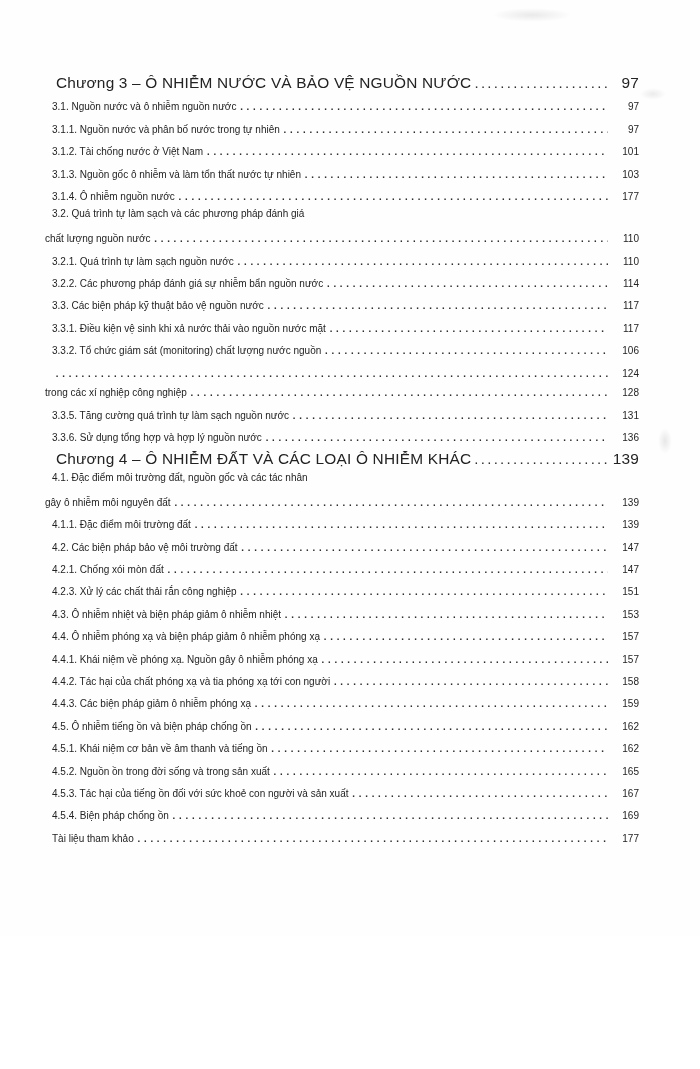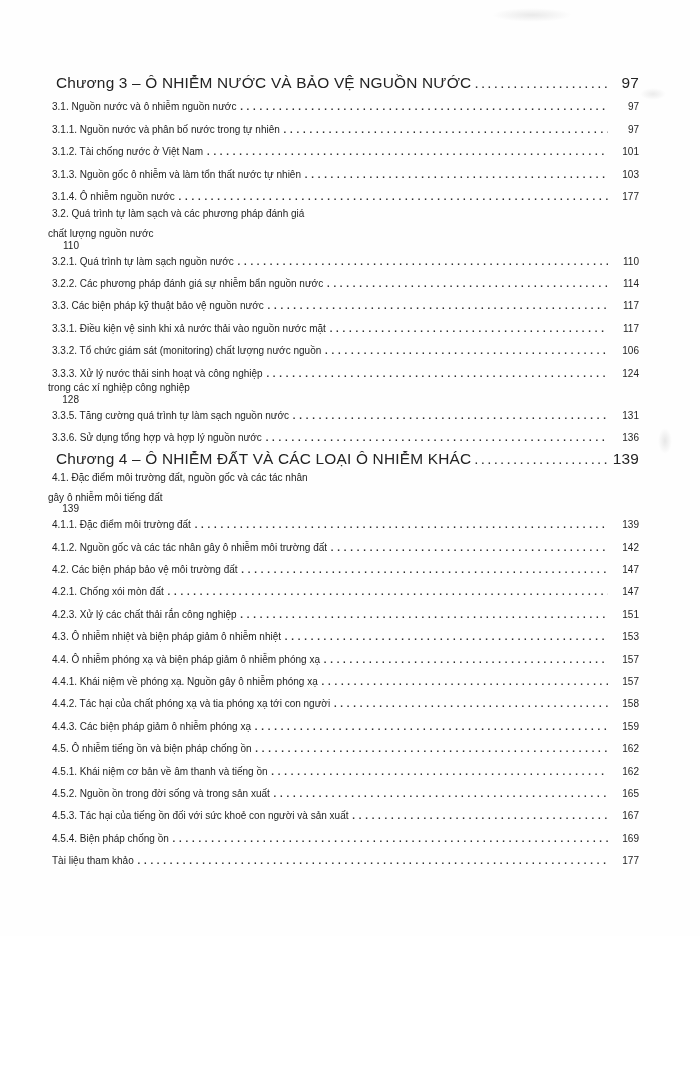--- a/index.html
+++ b/index.html
@@ -5,21 +5,21 @@
   html,body { margin:0; padding:0; background:#ffffff; }
   .page {
     position:relative; width:700px; height:936px;
     background:#fefefe; overflow:hidden;
     font-family:"Liberation Sans", sans-serif;
     color:#232323;
   }
   .toc { position:absolute; left:52px; top:74px; right:61px; }
   .row { display:flex; align-items:baseline; height:22.4px; font-size:10px; }
   .row.chapter { padding-left:4px; font-size:15.4px; letter-spacing:0.2px; }
-  .row.cont { margin-left:-7px; margin-top:-2.5px;flex-direction:column; }
+  .row.cont { margin-left:-7px; margin-top:-2.5px; }
   .lbl { flex:0 0 auto; white-space:nowrap; }
   .dots { flex:1 1 auto; overflow:hidden; white-space:nowrap; margin-left:3px; min-width:0; }
   .dots::after {
     content:"................................................................................................................................................................................";
     letter-spacing:2.3px; color:#2e2e2e; font-size:15px;
   }
   .row.nopage .dots::after { content:""; }
   .row.nopage .pg { visibility:hidden; }
   .pg { flex:0 0 auto; min-width:28px; text-align:right; padding-left:3px; }
 
@@ -126,21 +126,20 @@
       <span class="pg">117</span>
     </div>
 
     <div class="row entry">
       <span class="lbl">3.3.2. Tổ chức giám sát (monitoring) chất lượng nước nguồn</span>
       <span class="dots"></span>
       <span class="pg">106</span>
     </div>
 
     <div class="row entry">
-      <span class="lbl">3.3.3. Xử lý nước thải sinh hoạt và công nghiệp</span>
       <span class="dots"></span>
       <span class="pg">124</span>
     </div>
 
 
     <div class="row cont">
       <span class="lbl">trong các xí nghiệp công nghiệp</span>
       <span class="dots"></span>
       <span class="pg">128</span>
     </div>
@@ -163,36 +162,31 @@
       <span class="pg">139</span>
     </div>
 
     <div class="row entry nopage">
       <span class="lbl">4.1. Đặc điểm môi trường đất, nguồn gốc và các tác nhân</span>
       <span class="dots"></span>
       <span class="pg"></span>
     </div>
 
     <div class="row cont">
-      <span class="lbl">gây ô nhiễm môi tiếng đất</span>
+      <span class="lbl">gây ô nhiễm môi nguyên đất</span>
       <span class="dots"></span>
       <span class="pg">139</span>
     </div>
 
     <div class="row entry">
       <span class="lbl">4.1.1. Đặc điểm môi trường đất</span>
       <span class="dots"></span>
       <span class="pg">139</span>
     </div>
 
-    <div class="row entry">
-      <span class="lbl">4.1.2. Nguồn gốc và các tác nhân gây ô nhiễm môi trường đất</span>
-      <span class="dots"></span>
-      <span class="pg">142</span>
-    </div>
 
     <div class="row entry">
       <span class="lbl">4.2. Các biện pháp bảo vệ môi trường đất</span>
       <span class="dots"></span>
       <span class="pg">147</span>
     </div>
 
     <div class="row entry">
       <span class="lbl">4.2.1. Chống xói mòn đất</span>
       <span class="dots"></span>

